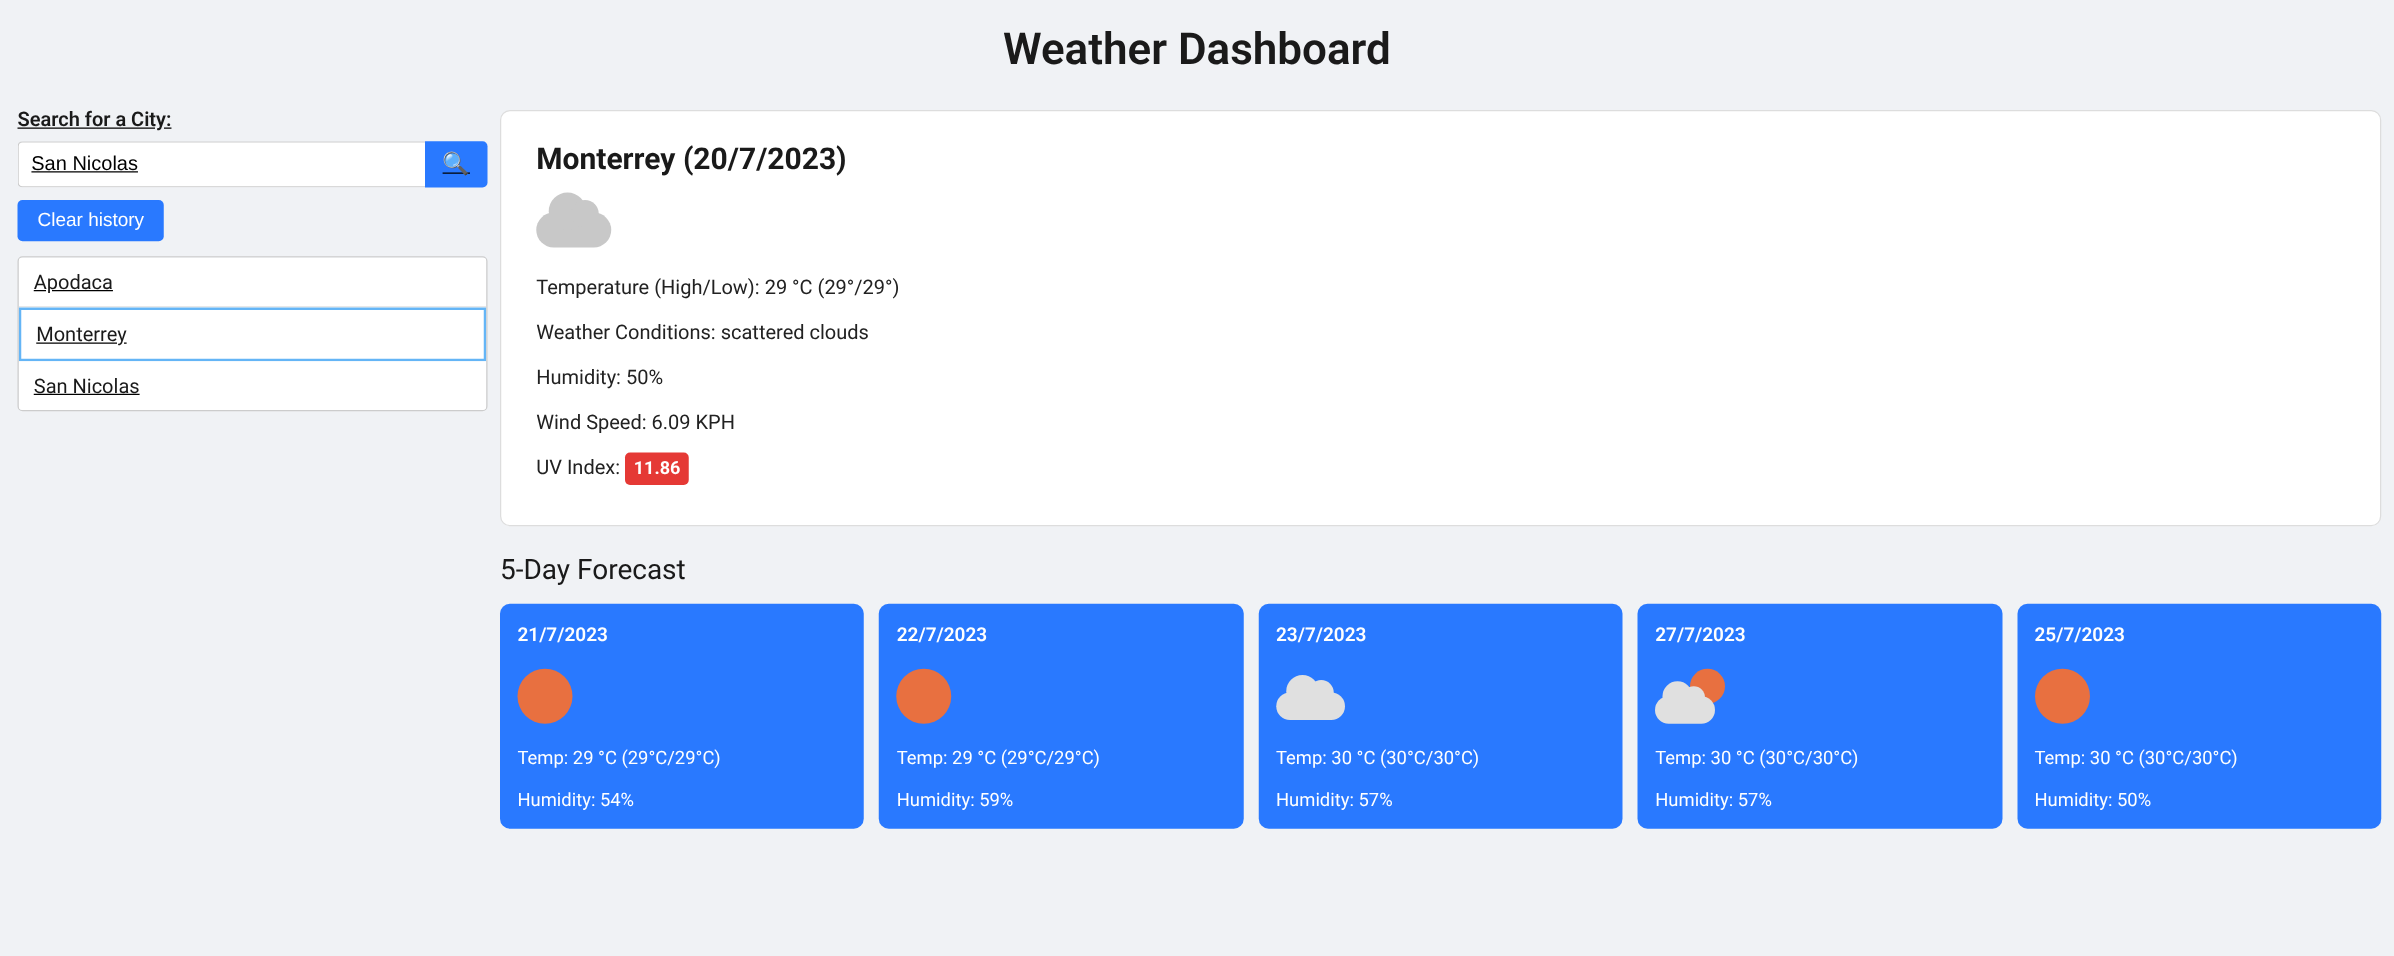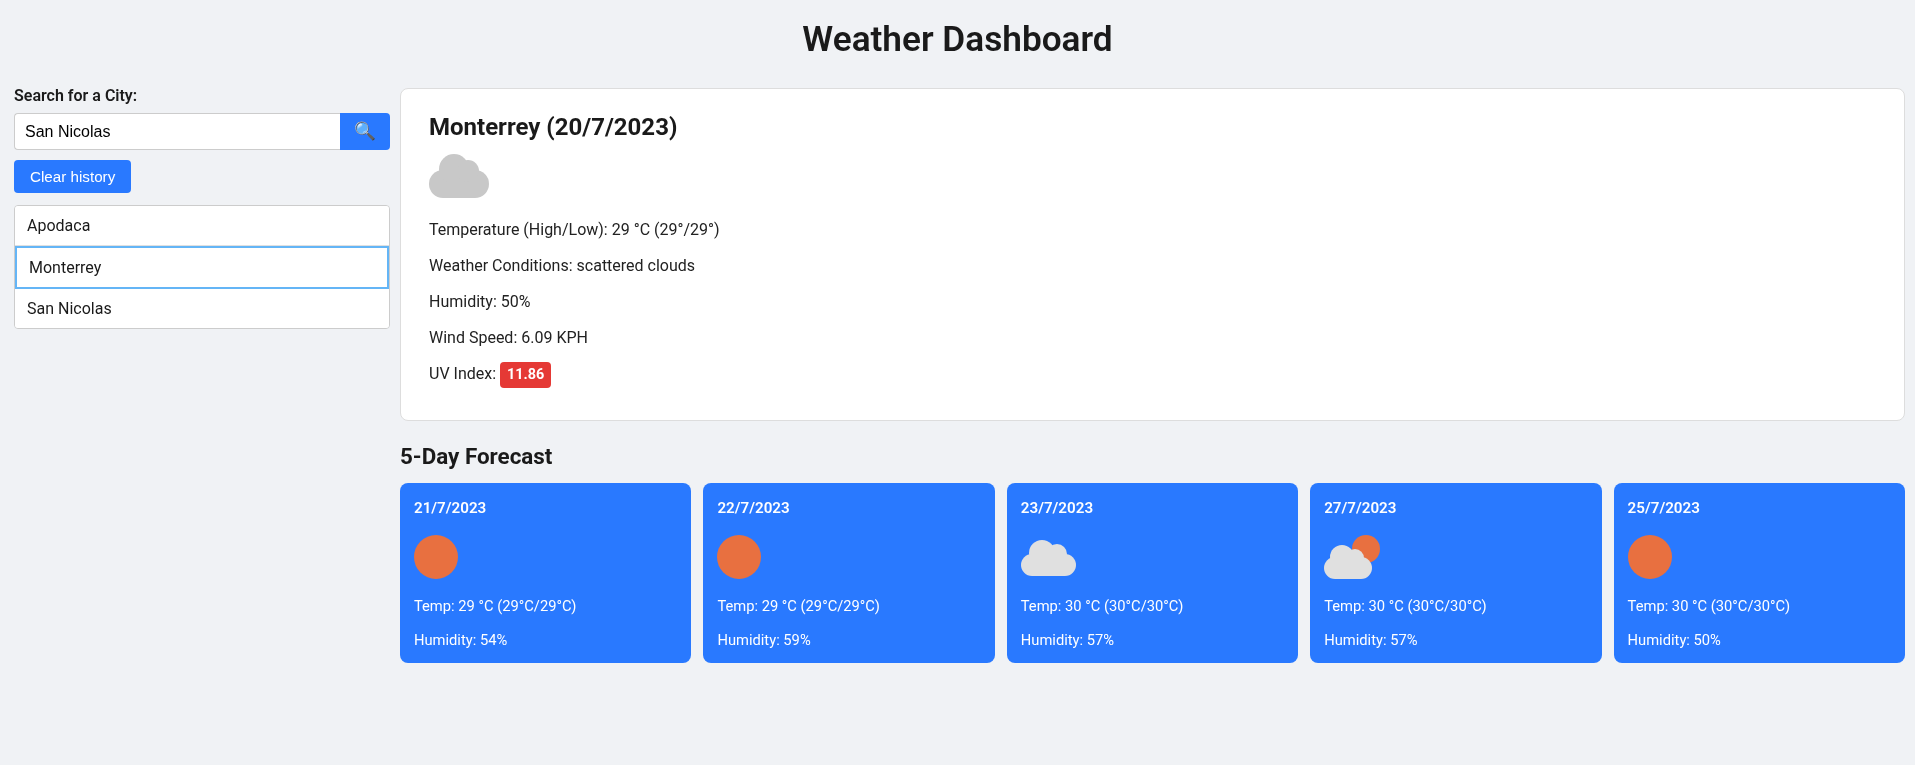--- a/index.html
+++ b/index.html
@@ -20,20 +20,21 @@
       display: flex;
       gap: 0;
       padding: 0 10px 10px 10px;
       align-items: flex-start;
     }
     .sidebar {
       width: 390px;
       min-width: 300px;
       flex-shrink: 0;
       padding: 10px 10px 10px 4px;
+      text-decoration: underline;
     }
     .search-label {
       font-size: 1rem;
       font-weight: 600;
       margin-bottom: 8px;
       color: #1a1a1a;
       display: block;
     }
     .search-row {
       display: flex;
@@ -164,21 +165,21 @@
       font-weight: 700;
       display: inline-block;
     }
 
     
     .forecast-section {
       padding: 0;
     }
     .forecast-title {
       font-size: 1.4rem;
-      font-weight: 700;
+      font-weight: 400;
       margin-bottom: 14px;
       color: #1a1a1a;
     }
     .forecast-cards {
       display: flex;
       gap: 12px;
       justify-content: flex-end;
     }
     .forecast-card {
       flex: 1;

